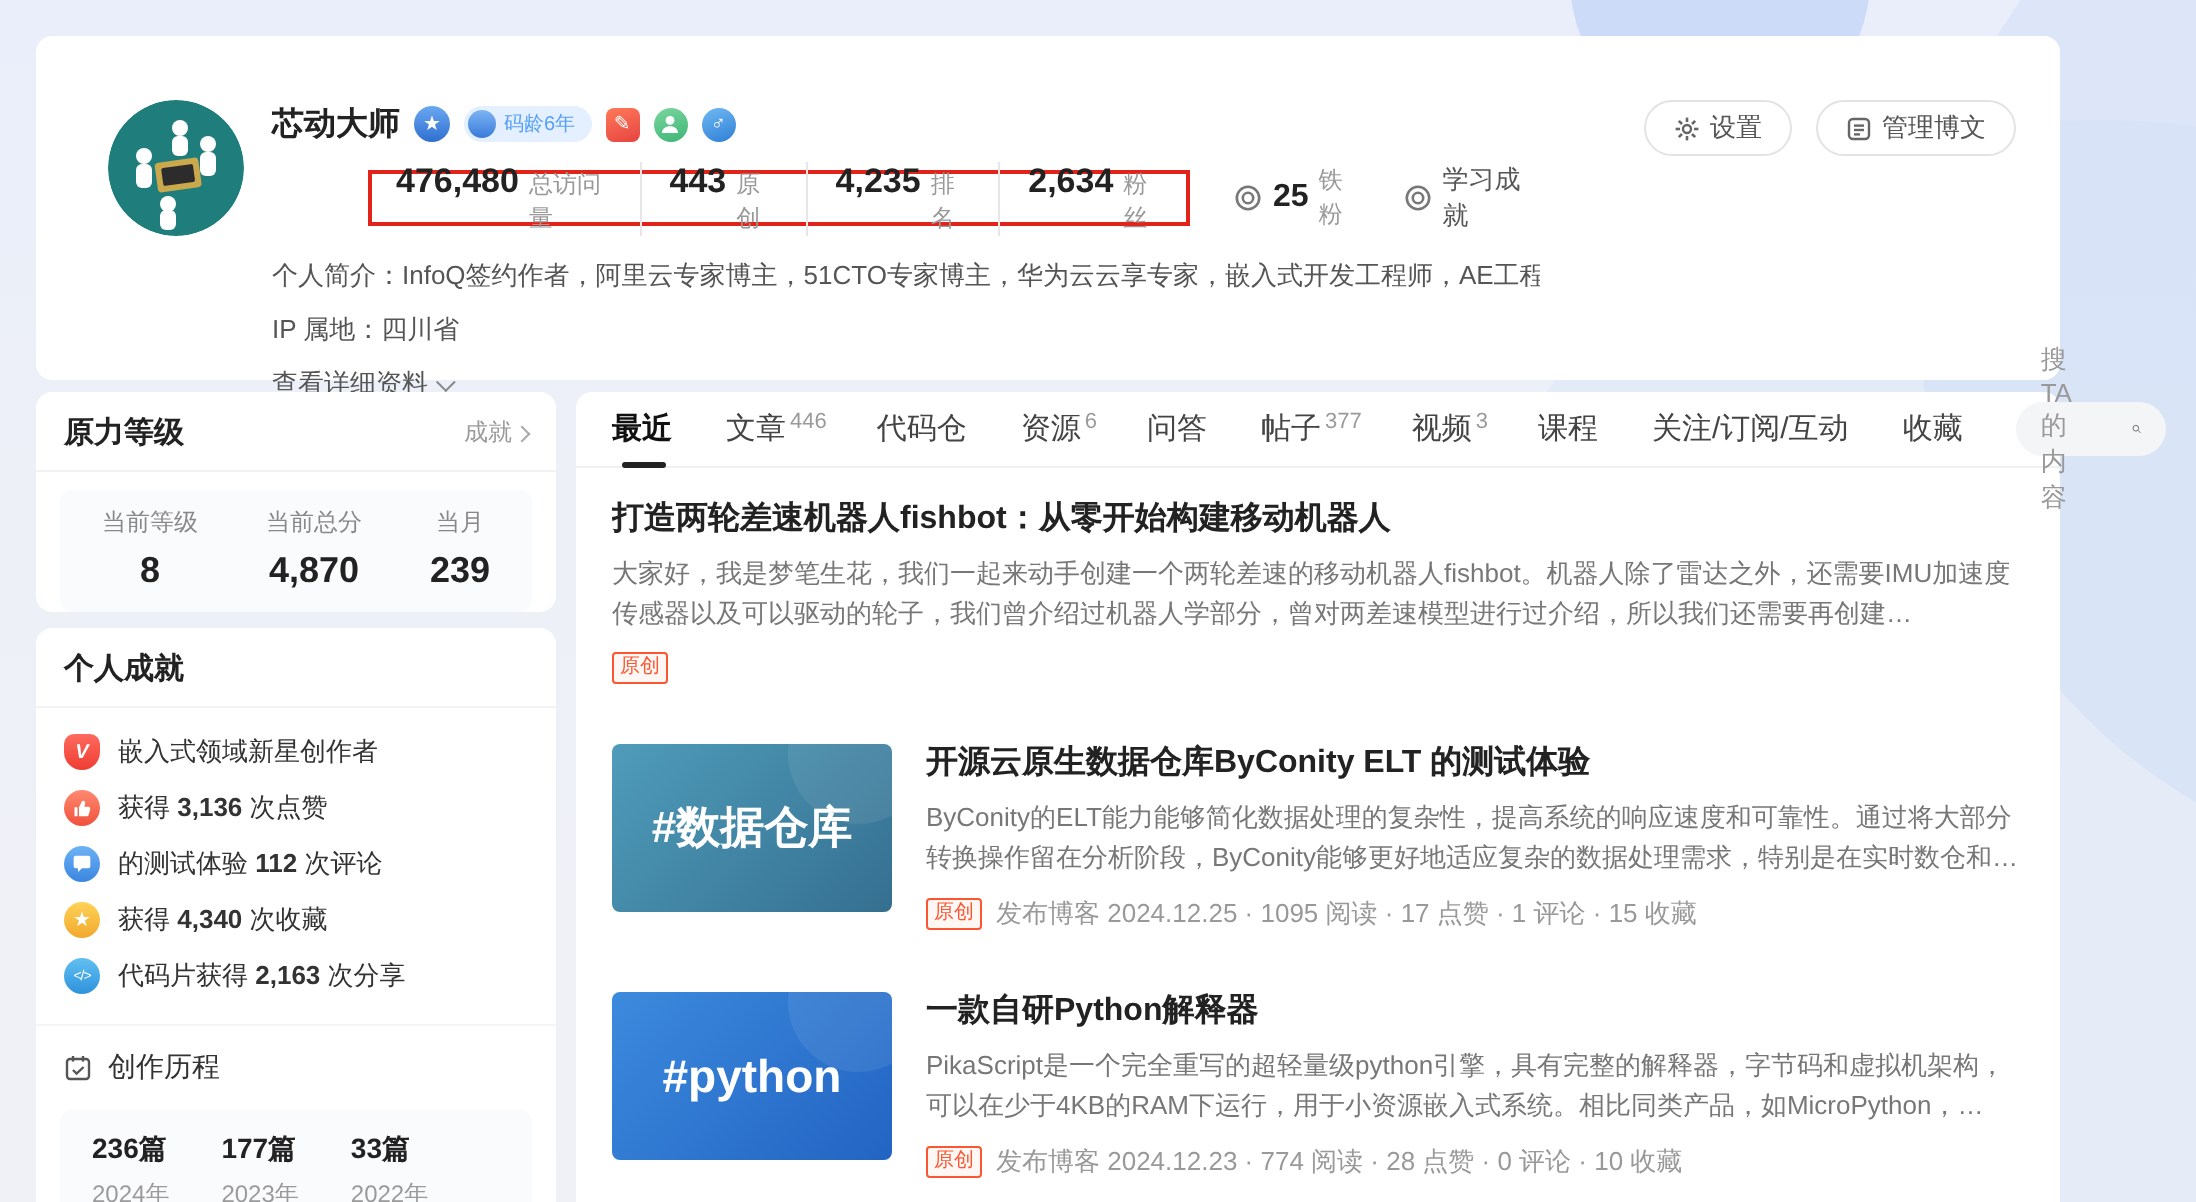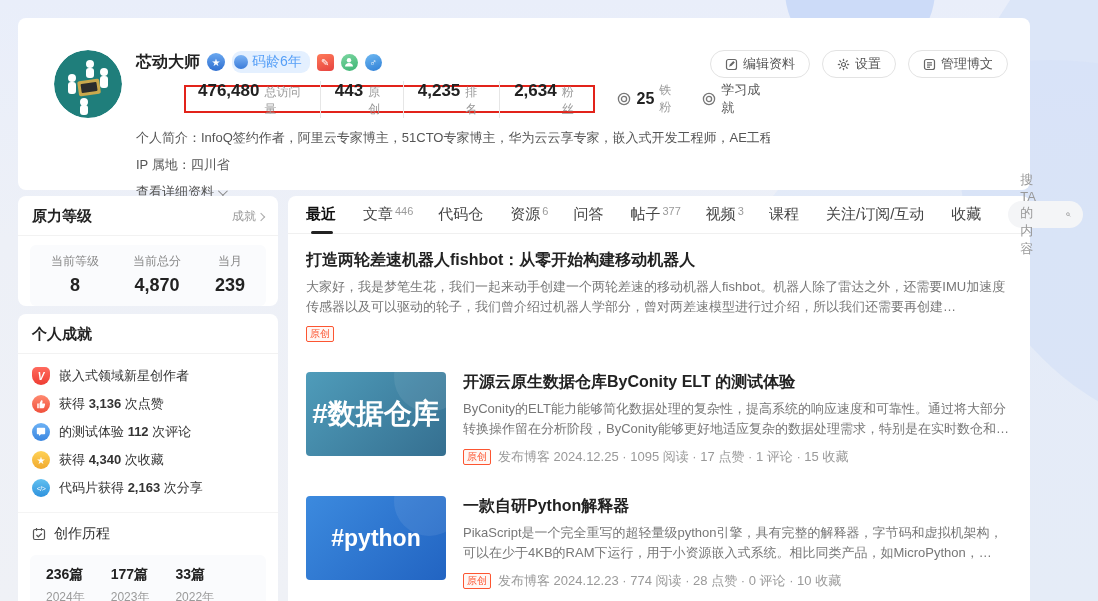--- a/index.html
+++ b/index.html
@@ -17,21 +17,21 @@
   .card { position:absolute; background:#fff; border-radius:8px; z-index:1; }
 
   
   .header-card { left:18px; top:18px; width:1012px; height:172px; }
   .avatar { position:absolute; left:36px; top:32px; width:68px; height:68px; border-radius:50%; overflow:hidden; }
   .header-body { position:absolute; left:118px; top:30px; right:260px; }
   .name-row { display:flex; align-items:center; gap:7px; height:28px; }
   .username { font-size:16px; font-weight:bold; color:#222; }
   .medal { width:18px; height:18px; border-radius:50%; display:inline-flex; align-items:center; justify-content:center; font-size:10px; color:#fff; }
   .medal-blue { background:linear-gradient(180deg,#6aa8f0,#2f6fd0); }
-  .age-pill { background:#e4f0ff; color:#569ff7; font-size:14px; border-radius:9px; padding:2px 8px 2px 2px; display:inline-flex; align-items:center; gap:4px; }
+  .age-pill { background:#e4f0ff; color:#569ff7; font-size:10px; border-radius:9px; padding:2px 8px 2px 2px; display:inline-flex; gap:4px; }
   .age-pill .dot { width:14px; height:14px; border-radius:50%; background:linear-gradient(180deg,#7db4f5,#3a7bd9); display:inline-block; }
   .mini-badge { width:17px; height:17px; border-radius:4px; display:inline-flex; align-items:center; justify-content:center; font-size:10px; color:#fff; }
   .mb-red { background:linear-gradient(160deg,#ff7a59,#e64340); border-radius:4px; }
   .mb-green { background:linear-gradient(160deg,#7bd6a0,#3eb575); border-radius:50%; }
   .mb-blue { background:linear-gradient(160deg,#6fb9f2,#2f7fd6); border-radius:50%; }
 
   .stats-row { display:flex; align-items:center; margin-top:9px; height:28px;padding-left:48px; }
   .stats-box { display:inline-flex; align-items:center; border:2px solid #e2231a; padding:1px 12px; height:28px; }
   .stat { display:inline-flex; align-items:baseline; }
   .stat + .stat { border-left:1px solid #e6e6e6; margin-left:14px; padding-left:14px; }
@@ -83,21 +83,21 @@
   .tab sup { font-size:11px; color:#9a9a9a; margin-left:2px; transform:translateY(-4px); }
   .tab.active { color:#111; font-weight:bold; }
   .tab.active::after { content:""; position:absolute; left:50%; transform:translateX(-50%); bottom:0; width:22px; height:3px; background:#222; border-radius:2px; }
   .search-pill { margin-left:auto; background:#f4f5f7; border-radius:15px; height:27px; display:inline-flex; align-items:center; gap:22px; padding:0 12px; font-size:13px; color:#999; cursor:text; }
 
   .article-list { padding:16px 18px 0; }
   .article { display:flex; gap:17px; margin-bottom:30px; }
   .thumb { width:140px; height:84px; border-radius:4px; flex:0 0 auto; display:flex; align-items:center; justify-content:center; color:#fff; font-weight:bold; font-size:23px; position:relative; overflow:hidden; cursor:pointer; }
   .thumb::before { content:""; position:absolute; width:70px; height:70px; border-radius:50%; background:rgba(255,255,255,.08); right:-18px; top:-30px; }
   .th-java { background:linear-gradient(135deg,#4a94dc,#2e74c9); }
-  .th-dw { background:linear-gradient(135deg,#4f9cba,#356f90); font-size:28px; }
+  .th-dw { background:linear-gradient(135deg,#4f9cba,#356f90); font-size:22px; }
   .th-py { background:linear-gradient(135deg,#3c8ade,#2264c2); }
   .art-body { flex:1; min-width:0; }
   .art-title { font-size:16px; font-weight:bold; color:#222; line-height:20px; cursor:pointer; white-space:nowrap; overflow:hidden; text-overflow:ellipsis; }
   .art-excerpt { margin-top:7px; font-size:13px; color:#777; line-height:20px; display:-webkit-box; -webkit-line-clamp:2; -webkit-box-orient:vertical; overflow:hidden; }
   .art-meta { margin-top:9px; display:flex; align-items:center; gap:7px; font-size:13px; color:#999; }
   .badge-orig { font-size:10px; color:#fc5531; border:1px solid #fc5531; background:#fff7f4; border-radius:2px; padding:1px 3px; line-height:12px; }
   svg { display:block; }
 </style>
 </head>
 <body>
@@ -180,27 +180,20 @@
 
     <p class="bio">个人简介：InfoQ签约作者，阿里云专家博主，51CTO专家博主，华为云云享专家，嵌入式开发工程师，AE工程师。座右铭：向着太阳，追逐梦想！</p>
     <p class="ip">IP 属地：四川省</p>
     <p class="detail-link">
         <span>查看详细资料</span>
         <span class="caret-down"></span>
       </p>
   </div>
 
   <div class="header-actions">
-    <button class="hbtn">
-      <svg width="13" height="13" viewBox="0 0 13 13">
-          <rect x="1.5" y="1.5" width="10" height="10" rx="2" fill="none" stroke="#666" stroke-width="1.2"></rect>
-          <path d="M4 8.8l1.1-2.6 3.2-3.2 1.5 1.5-3.2 3.2z" fill="#666"></path>
-        </svg>
-      <span>编辑资料</span>
-    </button>
     <button class="hbtn">
       <svg width="13" height="13" viewBox="0 0 13 13">
           <circle cx="6.5" cy="6.5" r="2" fill="none" stroke="#666" stroke-width="1.2"></circle>
           <g stroke="#666" stroke-width="1.3">
             <line x1="6.5" y1="0.8" x2="6.5" y2="3"></line>
             <line x1="6.5" y1="10" x2="6.5" y2="12.2"></line>
             <line x1="0.8" y1="6.5" x2="3" y2="6.5"></line>
             <line x1="10" y1="6.5" x2="12.2" y2="6.5"></line>
             <line x1="2.4" y1="2.4" x2="4" y2="4"></line>
             <line x1="9" y1="9" x2="10.6" y2="10.6"></line>

